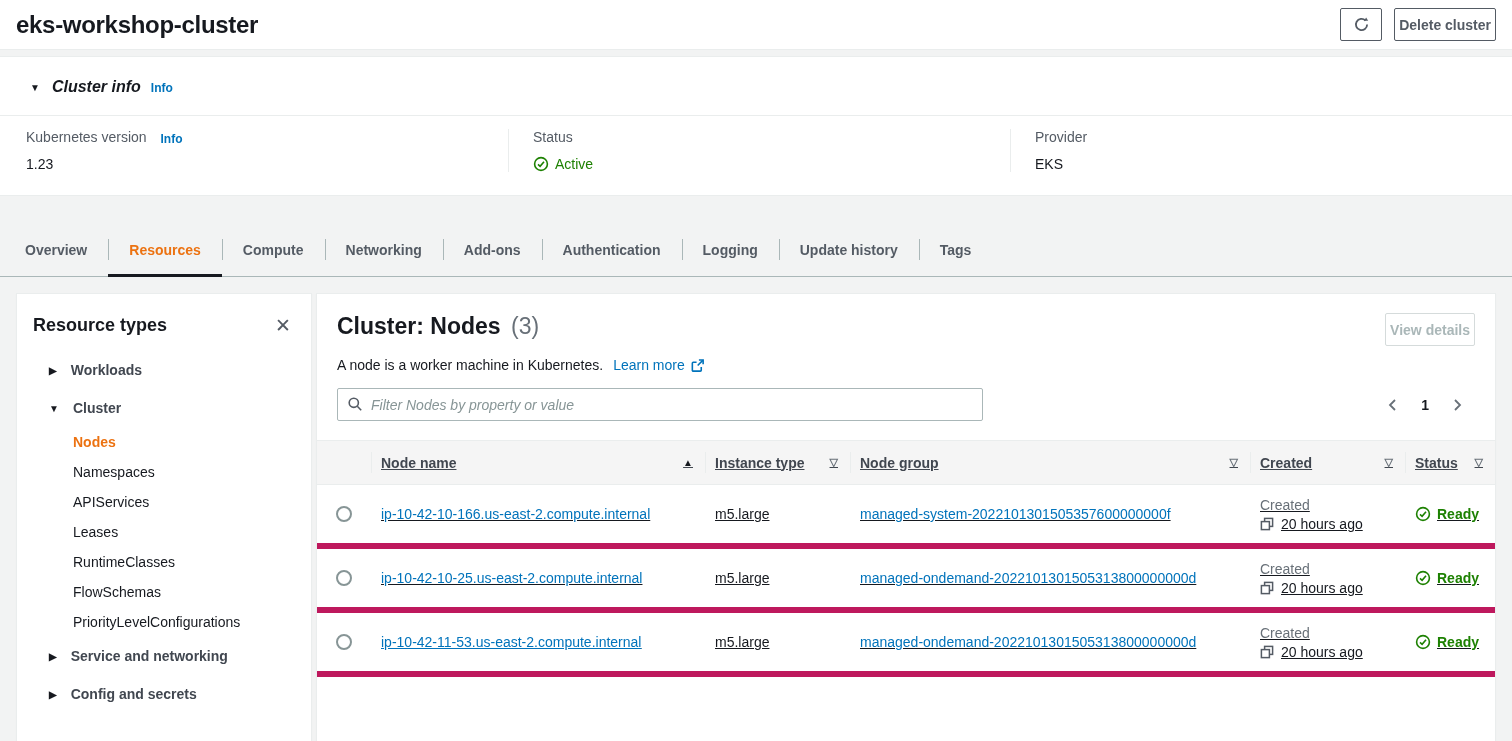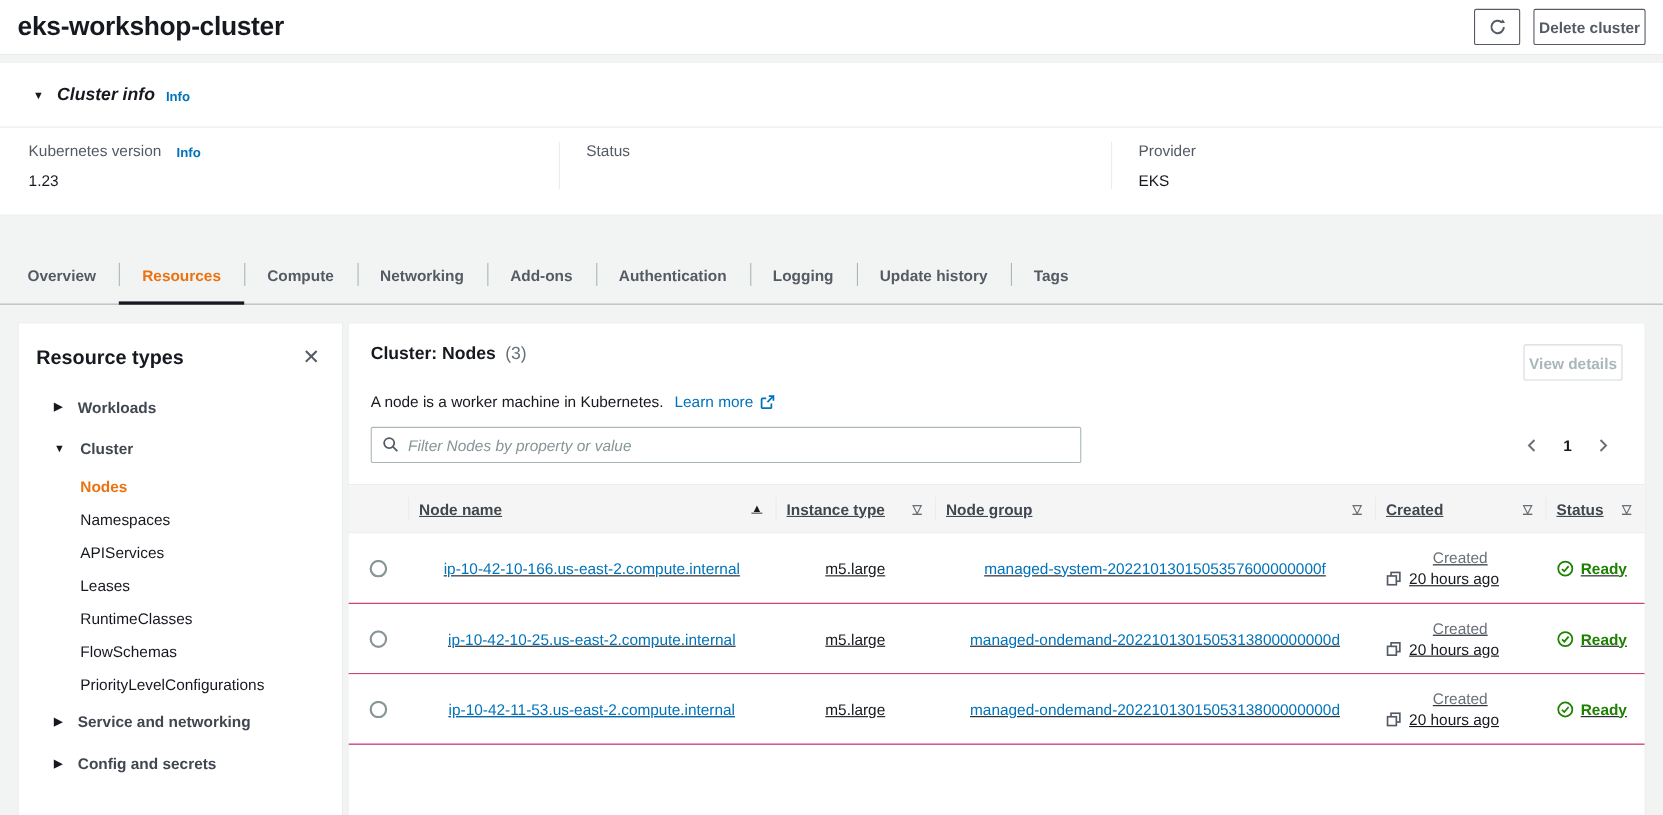--- a/index.html
+++ b/index.html
@@ -54,21 +54,21 @@
   .sb-list { margin-top:14px; }
   .sb-group-head { display:flex; align-items:center; padding:11px 0 11px 16px; font-weight:700; color:#414750; cursor:pointer; }
   .sb-group-head .caret { margin-right:14px; }
   .sb-children { padding-left:40px; }
   .sb-item { padding:7px 0; color:#16191f; cursor:pointer; }
   .sb-item.selected { color:#ec7211; font-weight:700; }
   
   .panel { flex:1; padding-top:19px; }
   .panel-head { padding:0 20px; }
   .title-row { display:flex; align-items:flex-start; justify-content:space-between; }
-  .panel-title { margin:0; font-size:16px; font-weight:700; }
+  .panel-title { margin:0; font-size:23px; font-weight:700; }
   .panel-count { color:#687078; font-weight:400; margin-left:4px; }
   .desc-row { margin-top:11px; display:flex; align-items:center; gap:10px; }
   .link { color:#0073bb; text-decoration:none; cursor:pointer; }
   .link.u { text-decoration:underline; }
   .learn-more { display:inline-flex; align-items:center; gap:5px; }
   .filter-row { margin-top:15px; display:flex; align-items:center; }
   .search-box { position:relative; width:646px; }
   .search-box input {
     width:100%; height:33px; border:1px solid #aab7b8; border-radius:2px;
     padding:0 10px 0 33px; font-size:14px; font-family:inherit; color:#16191f; outline:none;
@@ -79,21 +79,21 @@
   .page-num { font-weight:700; }
   .pg-btn { background:none; border:none; padding:0; cursor:pointer; display:flex; align-items:center; }
   
   .table { margin-top:19px; border-top:1px solid #eaeded; }
   .grid-row { display:grid; grid-template-columns:54px 334px 145px 400px 155px 1fr;text-decoration:underline; }
   .thead { background:#f5f5f5; height:44px; border-bottom:1px solid #eaeded; font-weight:700; color:#414750; }
   .th { position:relative; display:flex; align-items:center; justify-content:space-between; padding:0 12px 0 10px; cursor:pointer; }
   .th + .th::before { content:""; position:absolute; left:0; top:11px; bottom:11px; width:1px; background:#eaeded; }
   .sort-asc { font-size:10px; color:#16191f; }
   .sort-none { font-size:11px; color:#687078; }
-  .tr { height:64px; border-bottom:1px solid #be185d; align-items:center; background:#fff;text-align:center; }
+  .tr { height:64px; border-bottom:6px solid #be185d; align-items:center; background:#fff; }
   .td { padding:0 10px; overflow:hidden; white-space:nowrap; }
   .td.sel { display:flex; justify-content:center; }
   .radio { width:16px; height:16px; border:2px solid #879596; border-radius:50%; background:#fff; cursor:pointer; }
   .created-label { color:#687078; }
   .created-line { display:flex; align-items:center; gap:7px; margin-top:3px; }
   .status-cell { display:flex; align-items:center; gap:6px; color:#1d8102; font-weight:700; }
   svg { display:block; }
 </style>
 </head>
 <body>
@@ -122,20 +122,29 @@
   <div class="ci-body">
     <div class="ci-col c1">
       <div class="field-label">
         <span>Kubernetes version</span>
         <a class="info-link">Info</a>
       </div>
       <div class="field-value">1.23</div>
     </div>
     <div class="ci-col c2">
       <div class="field-label">Status</div>
+      <div class="field-value status-green">
+        <span>
+          <svg width="16" height="16" viewBox="0 0 16 16">
+            <circle cx="8" cy="8" r="6.4" fill="none" stroke="#1d8102" stroke-width="1.6"></circle>
+            <path d="M5 8.3 L7.1 10.3 L11 5.7" fill="none" stroke="#1d8102" stroke-width="1.6"></path>
+          </svg>
+        </span>
+        <span>Active</span>
+      </div>
     </div>
     <div class="ci-col c3">
       <div class="field-label">Provider</div>
       <div class="field-value">EKS</div>
     </div>
   </div>
 </section>
 
 <nav class="tabs">
   <div class="tab">Overview</div>

